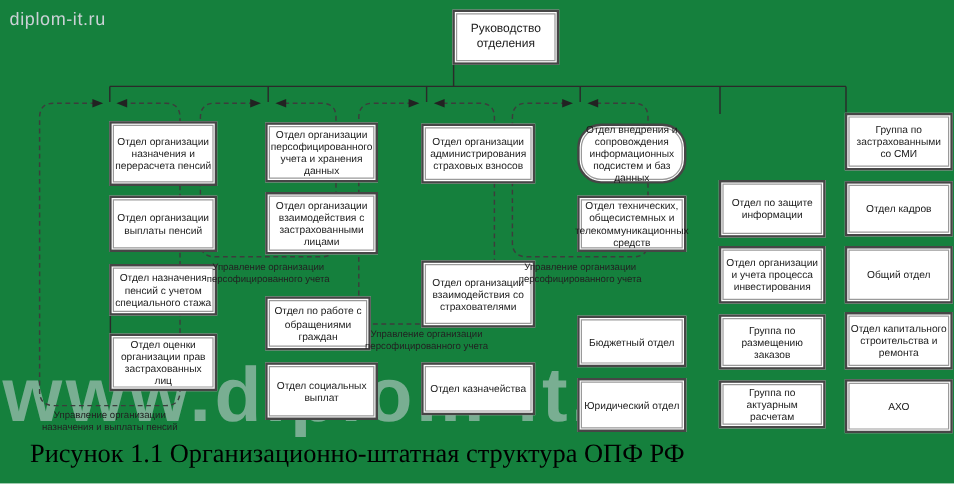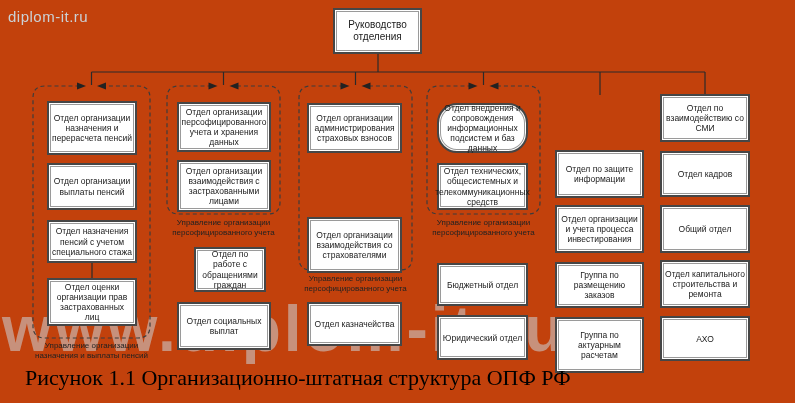--- a/index.html
+++ b/index.html
@@ -1,34 +1,35 @@
 <!DOCTYPE html>
 <html><head>
 <meta charset="utf-8">
 <style>
   html,body{margin:0;padding:0;background:#fff;}
   #canvas{
-    position:relative;width:795px;height:403px;background:#c2410c;overflow:hidden;
+    position:relative;width:795px;height:403px;background:#15803d;overflow:hidden;
     font-family:"Liberation Sans", sans-serif;
   }
   .wm-corner{
     position:absolute;left:8px;top:8px;font-size:15px;color:#cbd1d6;z-index:0;letter-spacing:.5px;
   }
   .wm-large{
     position:absolute;left:2px;top:292px;width:795px;z-index:0;
     font-size:64px;font-weight:bold;letter-spacing:3px;color:rgba(204,211,216,0.55);
     white-space:nowrap;
   }
   svg.lines{position:absolute;left:0;top:0;z-index:1;}
   .box{
     position:absolute;background:#ffffff;border:2px solid #464646;
     box-shadow: inset 0 0 0 1px #ffffff, inset 0 0 0 2px #9a9a9a;
     display:flex;align-items:center;justify-content:center;text-align:center;
     font-size:8.5px;line-height:1.18;color:#1a1a1a;padding:16px 3px;box-sizing:border-box;
     z-index:2;
+    margin-left:44px;
   }
   .rootbox{font-size:10px;}
   .glabel{
     position:absolute;z-index:2;text-align:center;font-size:8px;line-height:1.25;color:#222;
   }
   .caption{
     position:absolute;left:25px;top:365px;z-index:3;
     font-family:"Liberation Serif", serif;font-size:22px;color:#000;
   }
 </style>
@@ -76,40 +77,40 @@
 
   <div class="box" style="left:47px;top:101px;width:90px;height:54px;">Отдел организации назначения и перерасчета пенсий</div>
   <div class="box" style="left:47px;top:163px;width:90px;height:47px;">Отдел организации выплаты пенсий</div>
   <div class="box" style="left:47px;top:220px;width:90px;height:43px;">Отдел назначения пенсий с учетом специального стажа</div>
   <div class="box" style="left:47px;top:278px;width:90px;height:48px;">Отдел оценки организации прав застрахованных лиц</div>
   <div class="glabel" style="left:23px;top:341px;width:137px;">Управление организации назначения и выплаты пенсий</div>
 
   <div class="box" style="left:177px;top:102px;width:94px;height:50px;">Отдел организации персофицированного учета и хранения данных</div>
   <div class="box" style="left:177px;top:160px;width:94px;height:52px;">Отдел организации взаимодействия с застрахованными лицами</div>
   <div class="glabel" style="left:160px;top:218px;width:127px;">Управление организации персофицированного учета</div>
-  <div class="box" style="left:194px;top:247px;width:72px;height:45px;">Отдел по работе с обращениями граждан</div>
+  <div class="box" style="left:177px;top:247px;width:88px;height:45px;">Отдел по работе с обращениями граждан</div>
   <div class="box" style="left:177px;top:302px;width:94px;height:48px;">Отдел социальных выплат</div>
 
   <div class="box" style="left:307px;top:103px;width:95px;height:50px;">Отдел организации администрирования страховых взносов</div>
   <div class="box" style="left:307px;top:217px;width:95px;height:56px;">Отдел организации взаимодействия со страхователями</div>
   <div class="glabel" style="left:292px;top:274px;width:127px;">Управление организации персофицированного учета</div>
   <div class="box" style="left:307px;top:302px;width:95px;height:44px;">Отдел казначейства</div>
 
   <div class="box" style="left:437px;top:103px;width:91px;height:50px;border-radius:20px;">Отдел внедрения и сопровождения информационных подсистем и баз данных</div>
   <div class="box" style="left:437px;top:163px;width:91px;height:47px;">Отдел технических, общесистемных и телекоммуникационных средств</div>
   <div class="glabel" style="left:420px;top:218px;width:127px;">Управление организации персофицированного учета</div>
   <div class="box" style="left:437px;top:263px;width:91px;height:43px;">Бюджетный отдел</div>
   <div class="box" style="left:437px;top:315px;width:91px;height:45px;">Юридический отдел</div>
 
   <div class="box" style="left:555px;top:150px;width:89px;height:48px;">Отдел по защите информации</div>
   <div class="box" style="left:555px;top:205px;width:89px;height:48px;">Отдел организации и учета процесса инвестирования</div>
   <div class="box" style="left:555px;top:262px;width:89px;height:46px;">Группа по размещению заказов</div>
-  <div class="box" style="left:555px;top:317px;width:89px;height:56px;text-align:center;">Группа по актуарным расчетам</div>
+  <div class="box" style="left:555px;top:317px;width:89px;height:40px;text-align:center;">Группа по актуарным расчетам</div>
 
-  <div class="box" style="left:660px;top:94px;width:90px;height:48px;">Отдел по взаимодействию со СМИ</div>
+  <div class="box" style="left:660px;top:94px;width:90px;height:48px;">Группа по застрахованными со СМИ</div>
   <div class="box" style="left:660px;top:151px;width:90px;height:46px;">Отдел кадров</div>
   <div class="box" style="left:660px;top:205px;width:90px;height:48px;">Общий отдел</div>
   <div class="box" style="left:660px;top:260px;width:90px;height:48px;">Отдел капитального строительства и ремонта</div>
   <div class="box" style="left:660px;top:316px;width:90px;height:45px;">АХО</div>
 
   <div class="caption">Рисунок 1.1  Организационно-штатная структура ОПФ РФ</div>
 
 </div>
 
 </body></html>

